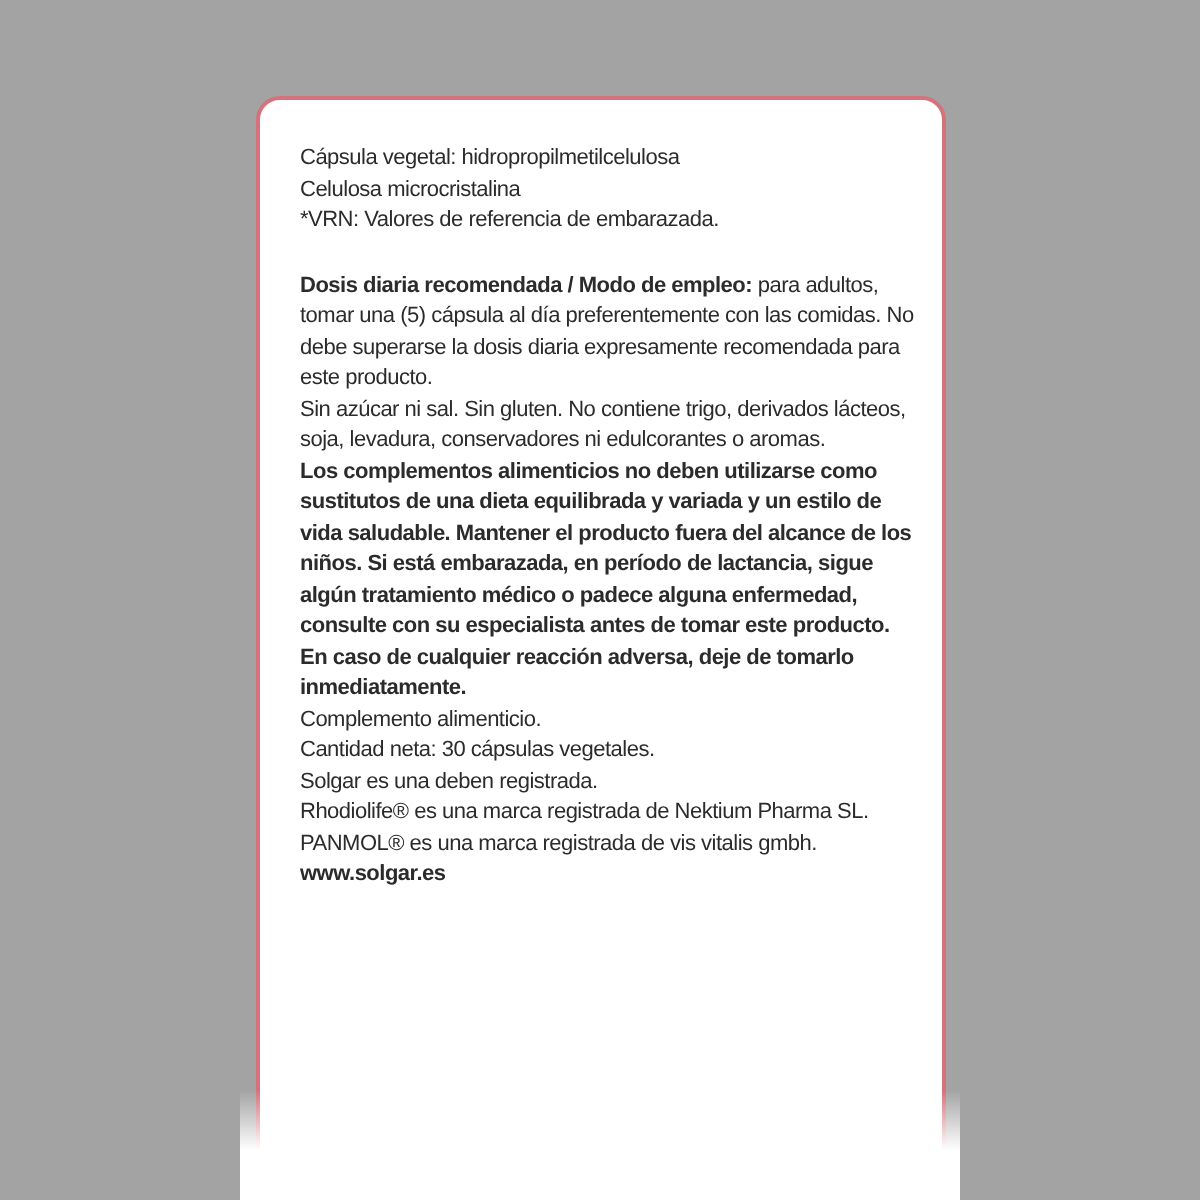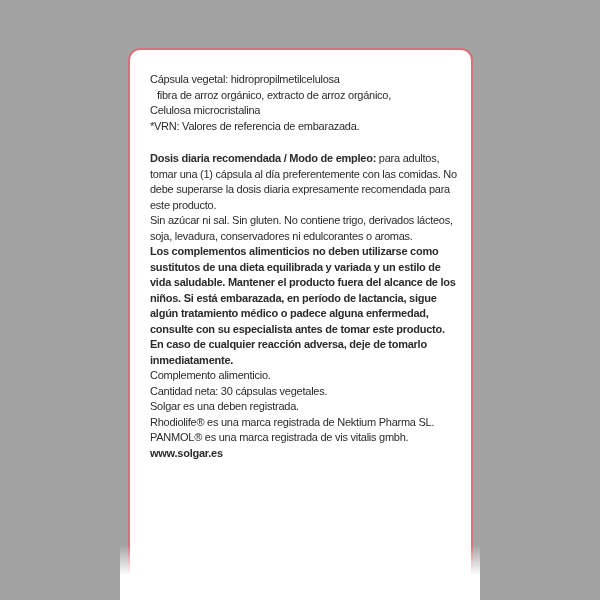--- a/index.html
+++ b/index.html
@@ -65,26 +65,25 @@
 </style>
 </head>
 <body>
 
 <div class="stage">
   <div class="card">
     <div class="content">
 
       <div class="ingredients">
         <div class="line">Cápsula vegetal: hidropropilmetilcelulosa</div>
-        <div class="line indent">fibra de arroz orgánico, extracto de arroz orgánico,</div>
         <div class="line">Celulosa microcristalina</div>
         <div class="line">*VRN: Valores de referencia de embarazada.</div>
       </div>
 
-      <p class="dosage"><b>Dosis diaria recomendada / Modo de empleo:</b><span> para adultos, tomar una (1) cápsula al día preferentemente con las comidas. No debe superarse la dosis diaria expresamente recomendada para este producto.</span></p>
+      <p class="dosage"><b>Dosis diaria recomendada / Modo de empleo:</b><span> para adultos, tomar una (5) cápsula al día preferentemente con las comidas. No debe superarse la dosis diaria expresamente recomendada para este producto.</span></p>
 
       <p class="allergens">Sin azúcar ni sal. Sin gluten. No contiene trigo, derivados lácteos, soja, levadura, conservadores ni edulcorantes o aromas.</p>
 
       <p class="warning">Los complementos alimenticios no deben utilizarse como sustitutos de una dieta equilibrada y variada y un estilo de vida saludable. Mantener el producto fuera del alcance de los niños. Si está embarazada, en período de lactancia, sigue algún tratamiento médico o padece alguna enfermedad, consulte con su especialista antes de tomar este producto. En caso de cualquier reacción adversa, deje de tomarlo inmediatamente.</p>
 
       <p class="stmt">Complemento alimenticio.</p>
       <p class="stmt">Cantidad neta: 30 cápsulas vegetales.</p>
       <p class="stmt">Solgar es una deben registrada.</p>
       <p class="stmt">Rhodiolife® es una marca registrada de Nektium Pharma SL.</p>
       <p class="stmt">PANMOL® es una marca registrada de vis vitalis gmbh.</p>

